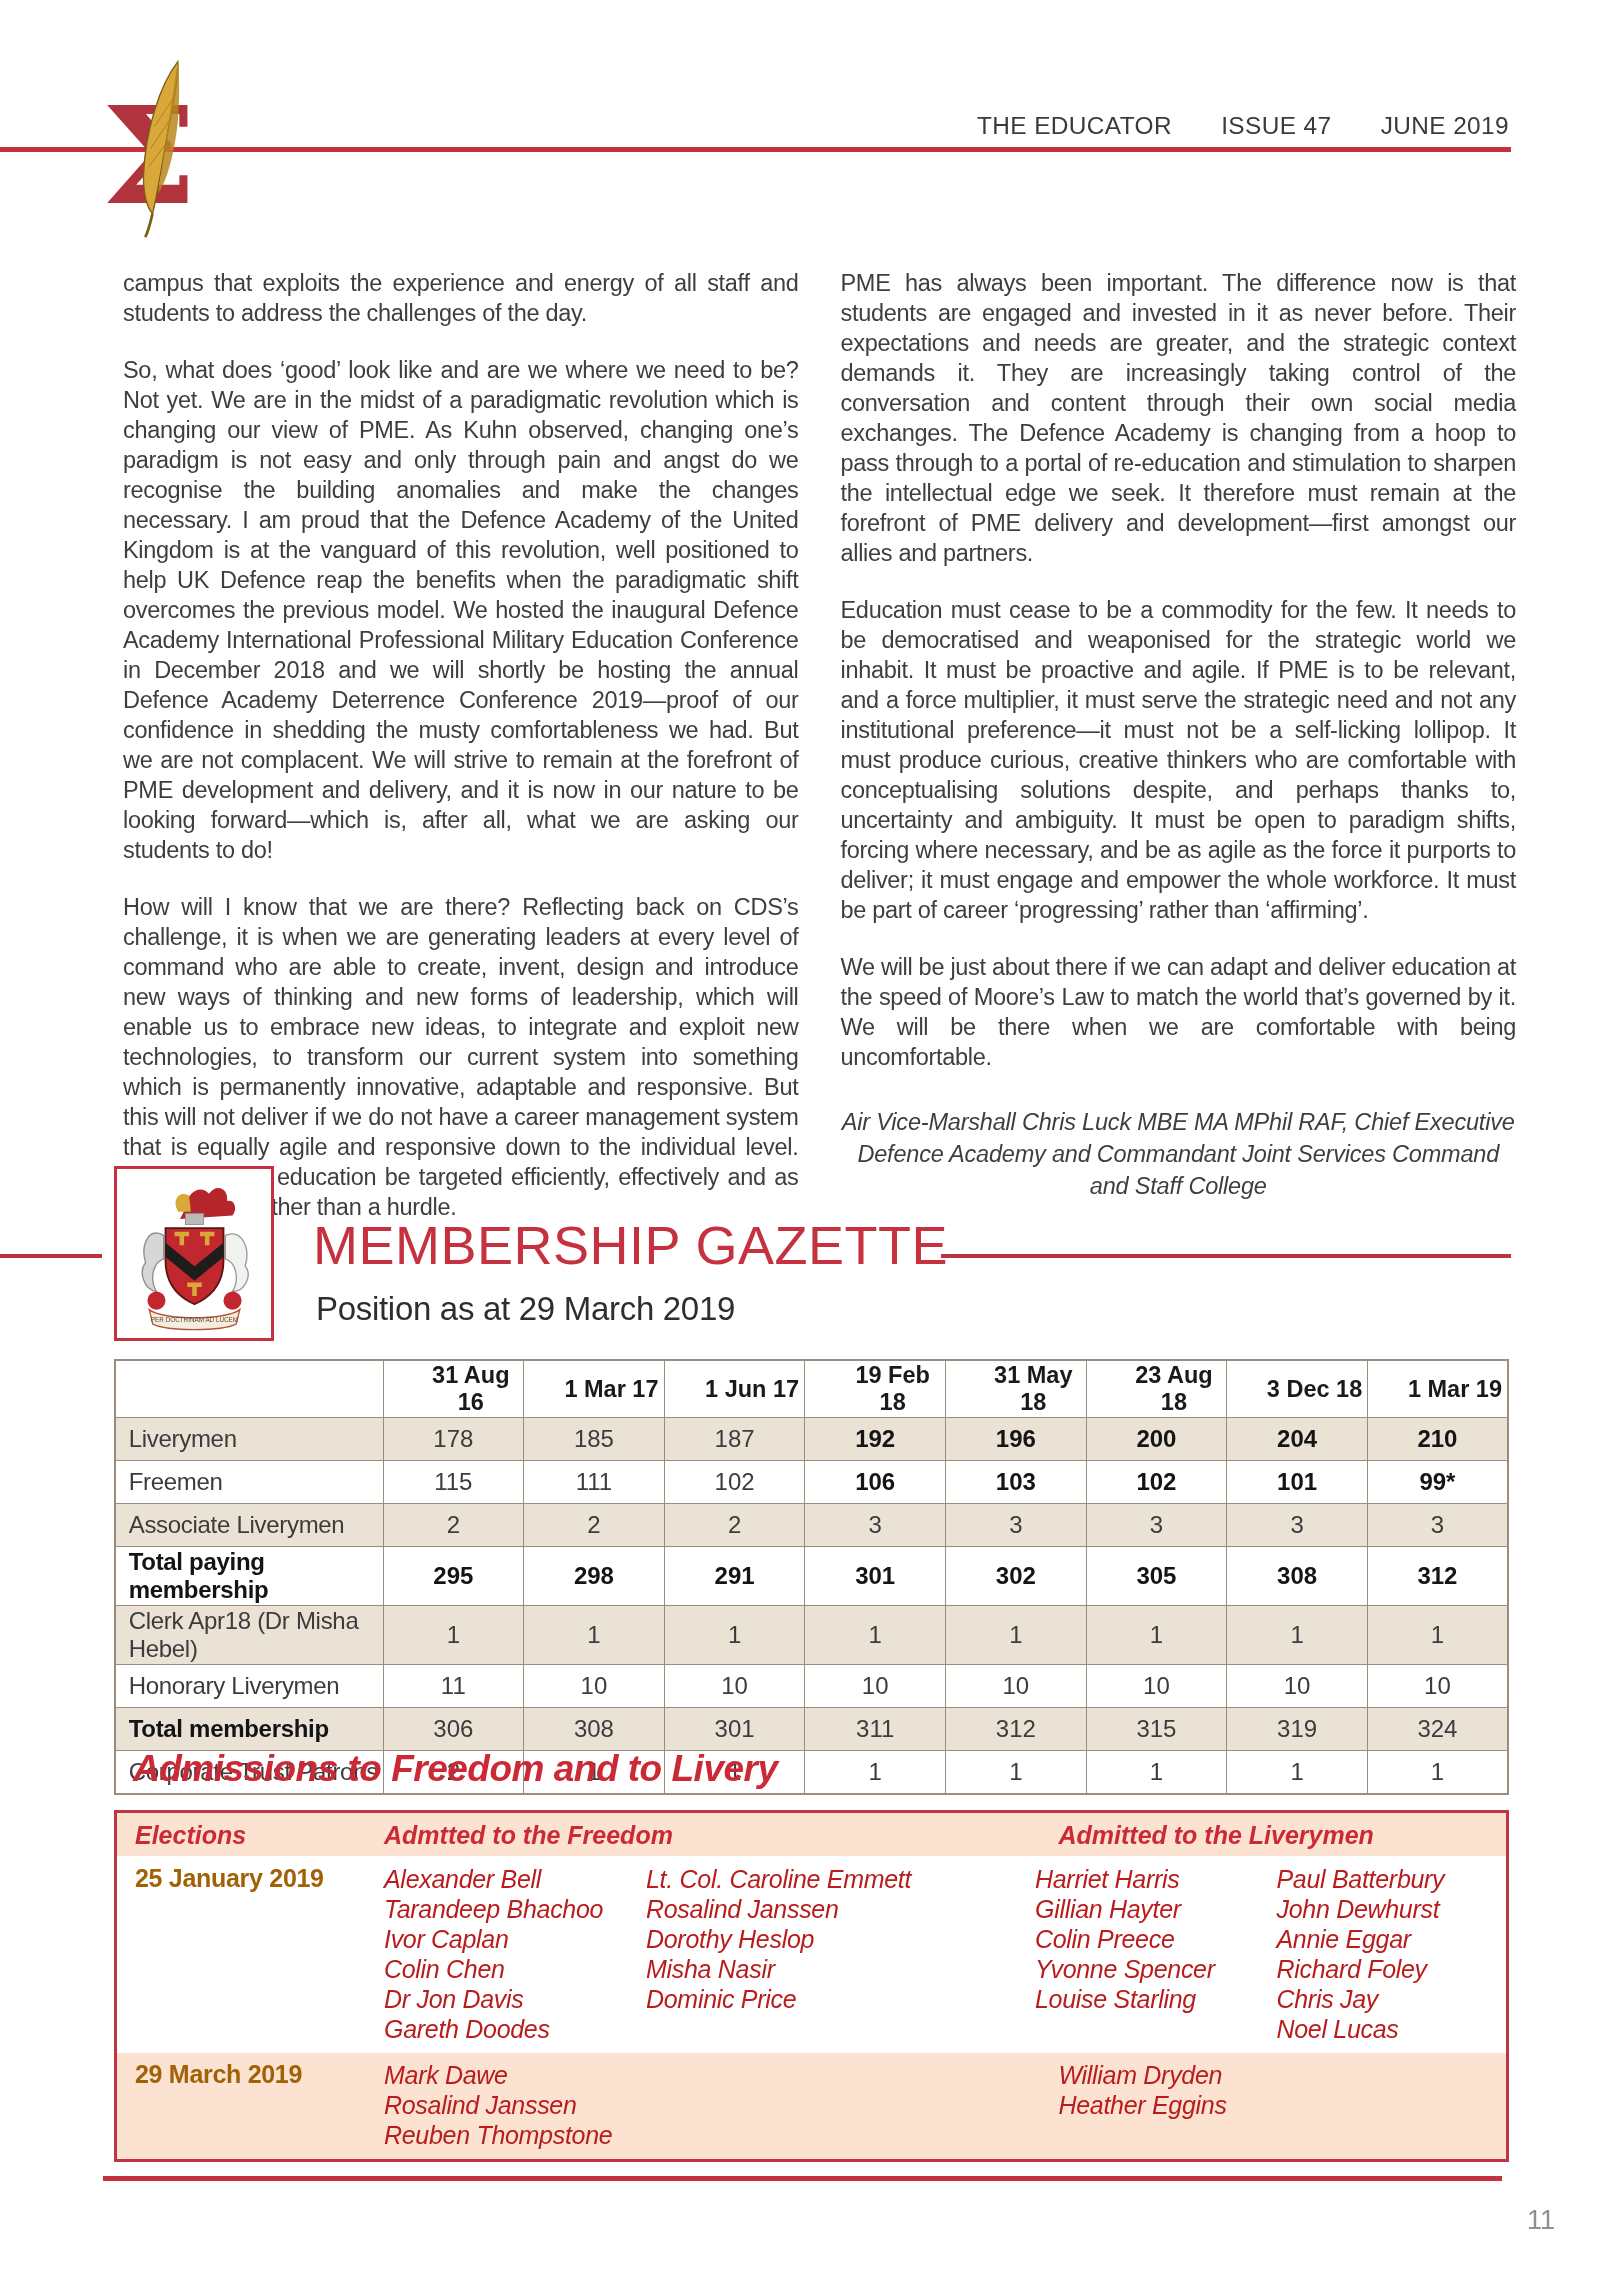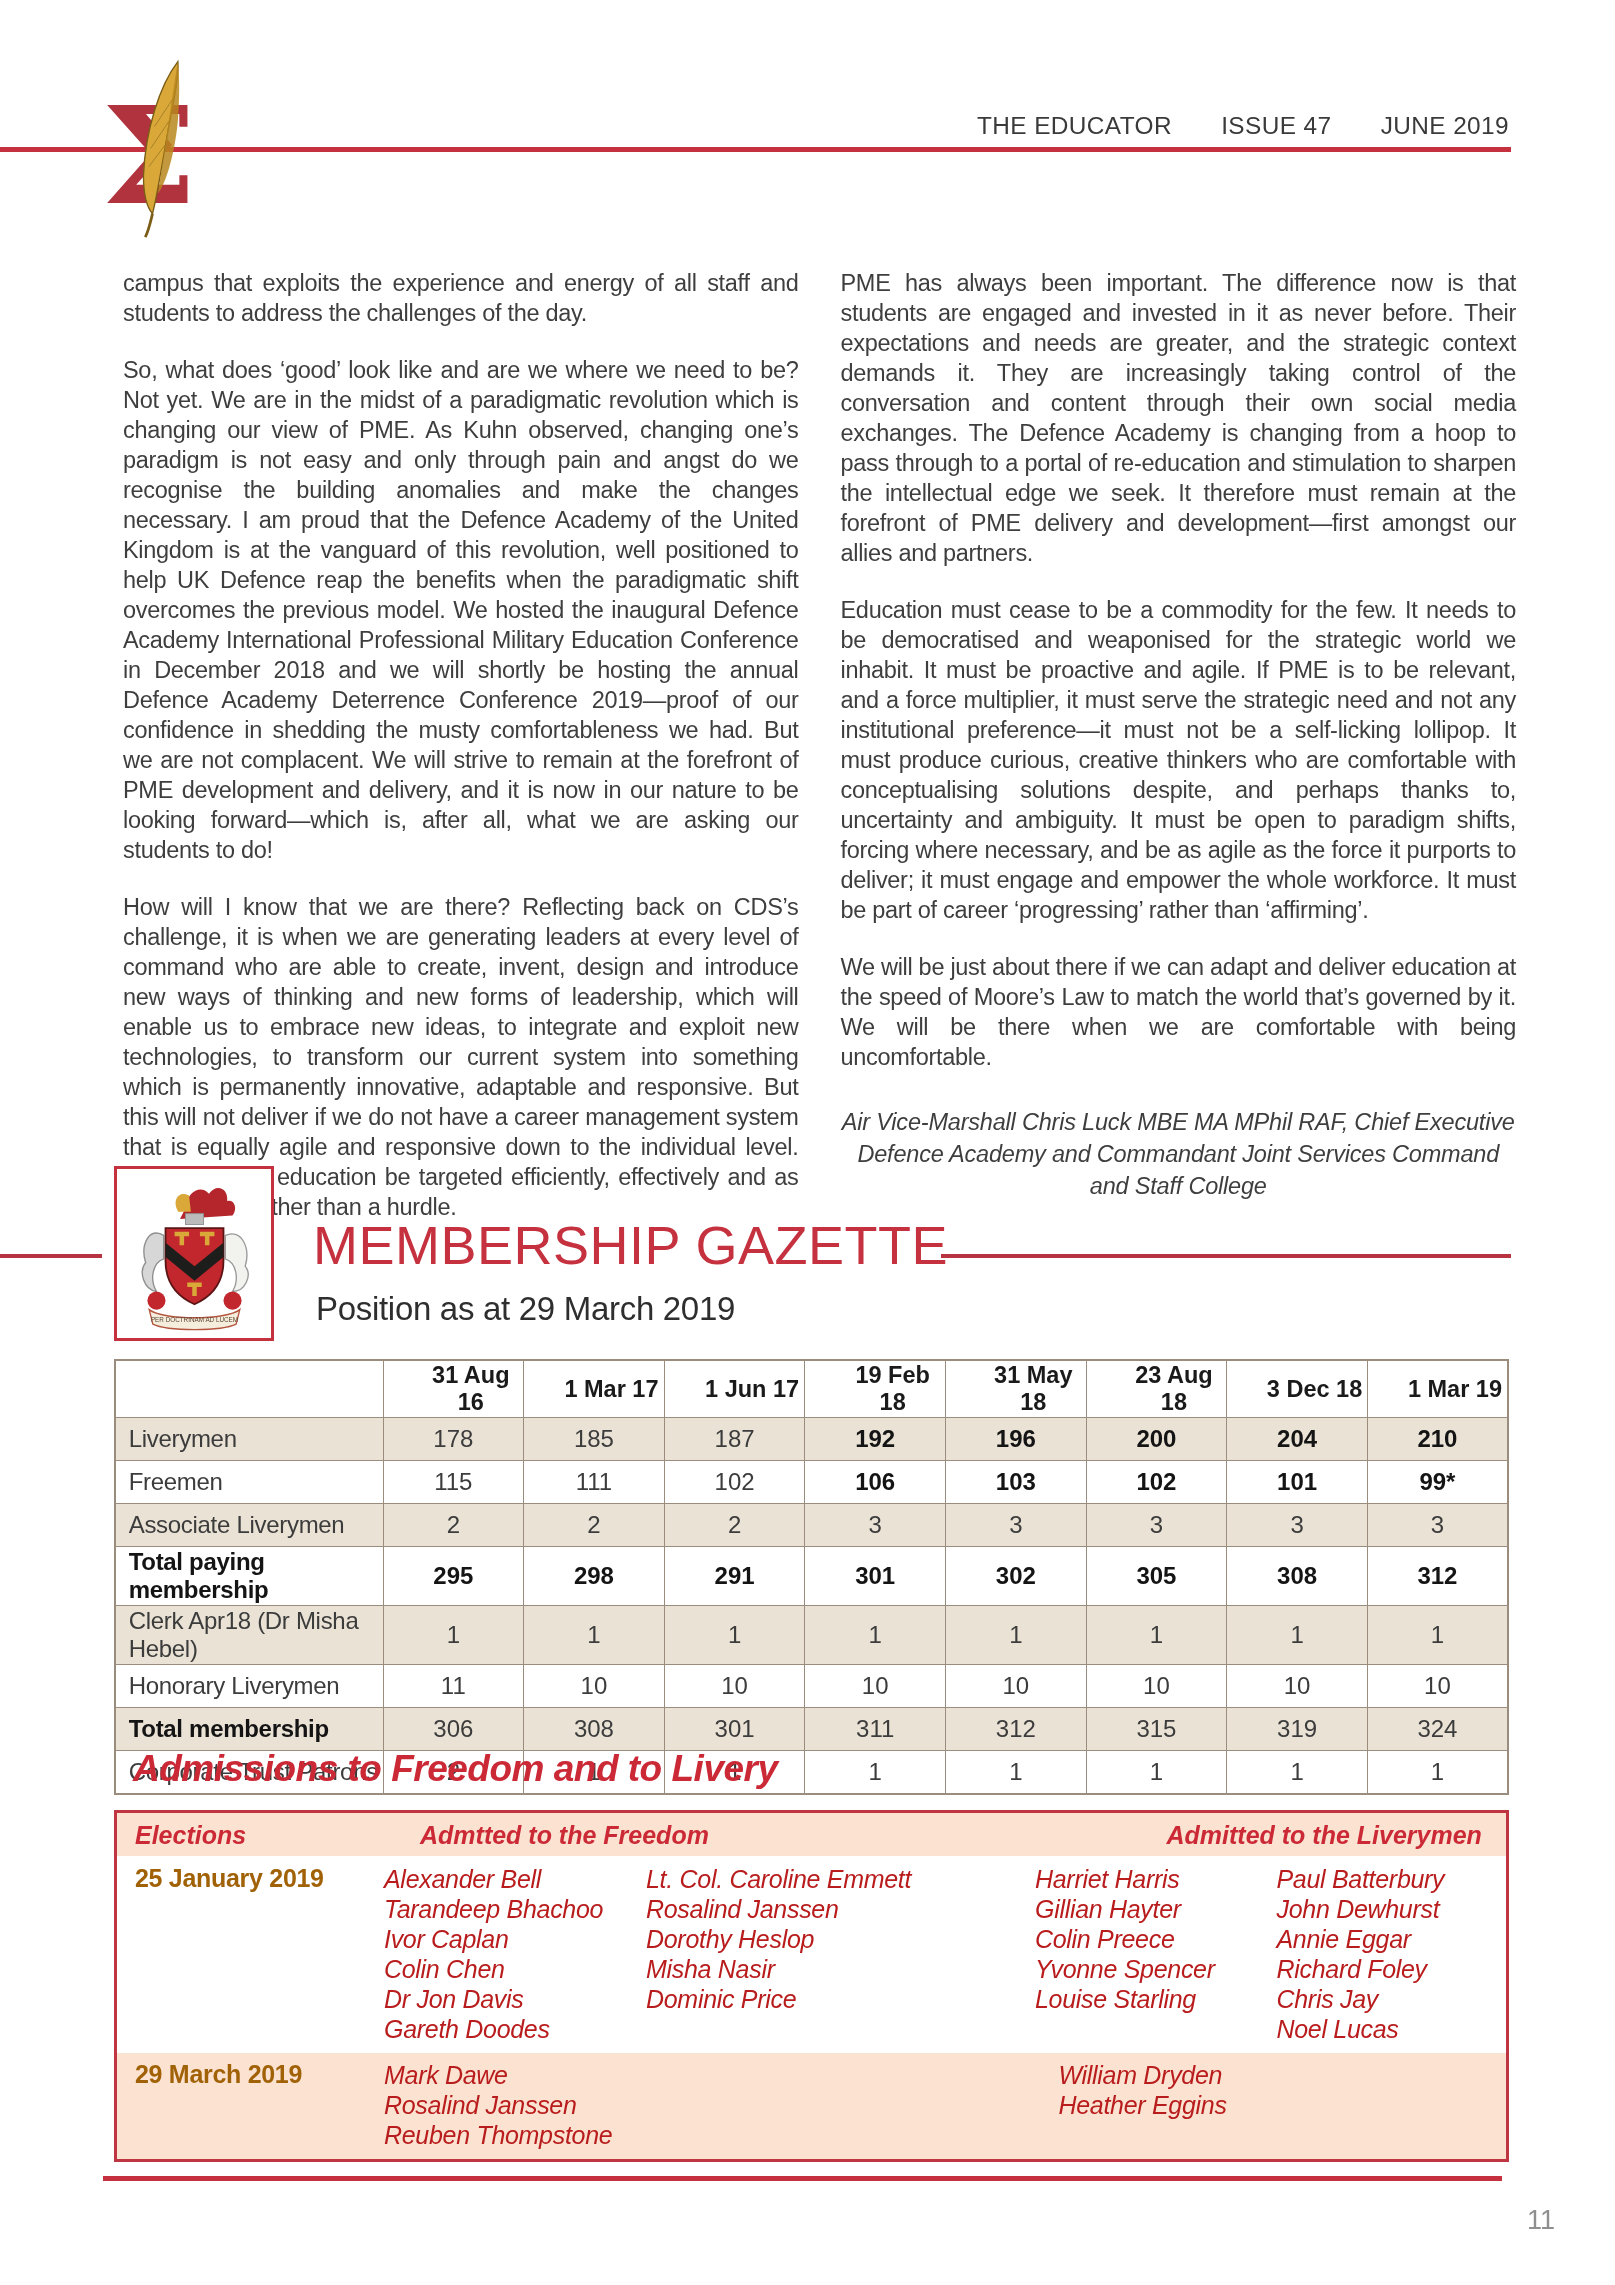--- a/index.html
+++ b/index.html
@@ -37,21 +37,21 @@
   .membership tbody th.label { text-align:left; padding-left:12.7px; font-weight:normal; font-size:24px; color:#3c3c3c; height:40px; letter-spacing:-0.3px; }
   .membership tbody th.label.bold { font-weight:bold; color:#141414; }
   .membership td.val { text-align:center; font-size:24px; color:#3c3c3c; }
   .membership td.val.bold { font-weight:bold; color:#141414; }
   .membership tr.shaded { background:#e9e2d5; }
 
   
   .adm-title { position:absolute; left:133px; top:1748px; font-size:37px; font-weight:bold; font-style:italic; color:#cc2936; letter-spacing:-0.5px; }
   .adm-table { position:absolute; left:114px; top:1810px; width:1395px; border:3.6px solid #bf3541; box-sizing:border-box; background:#fff; }
   .adm-grid { display:grid; grid-template-columns:258px 262px 398px 218px 1fr; }
-  .adm-header { background:#fbe2d1; padding:8.1px 0 6.3px 0;gap:36px; }
+  .adm-header { background:#fbe2d1; padding:8.1px 0 6.3px 0; }
   .adm-h { font-size:25px; font-weight:bold; font-style:italic; color:#cc2936; }
   .adm-h.elections { grid-column:1; padding-left:18px; }
   .adm-h.freedom   { grid-column:2 / span 2; padding-left:9px; }
   .adm-h.liverymen { grid-column:4 / span 2; padding-left:23.5px; }
   .adm-row { padding:7.2px 0 9px 0; }
   .adm-row.shaded { background:#fbe2d1; }
   .adm-date { padding-left:18px; font-size:25px; font-weight:bold; color:#a16207; letter-spacing:-0.3px; }
   .adm-names { font-size:25px; font-style:italic; color:#b91c1c; line-height:30px; letter-spacing:-0.3px; }
   .adm-names.c1, .adm-names.c2 { padding-left:9px; }
   .adm-names.c3 { padding-left:23.5px; }

